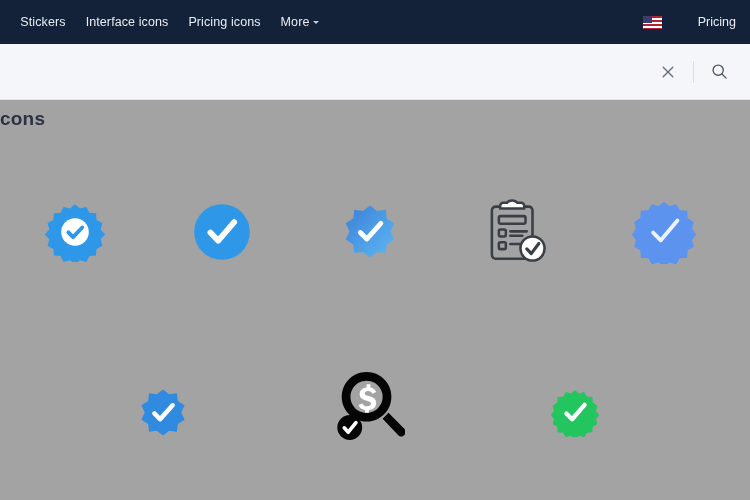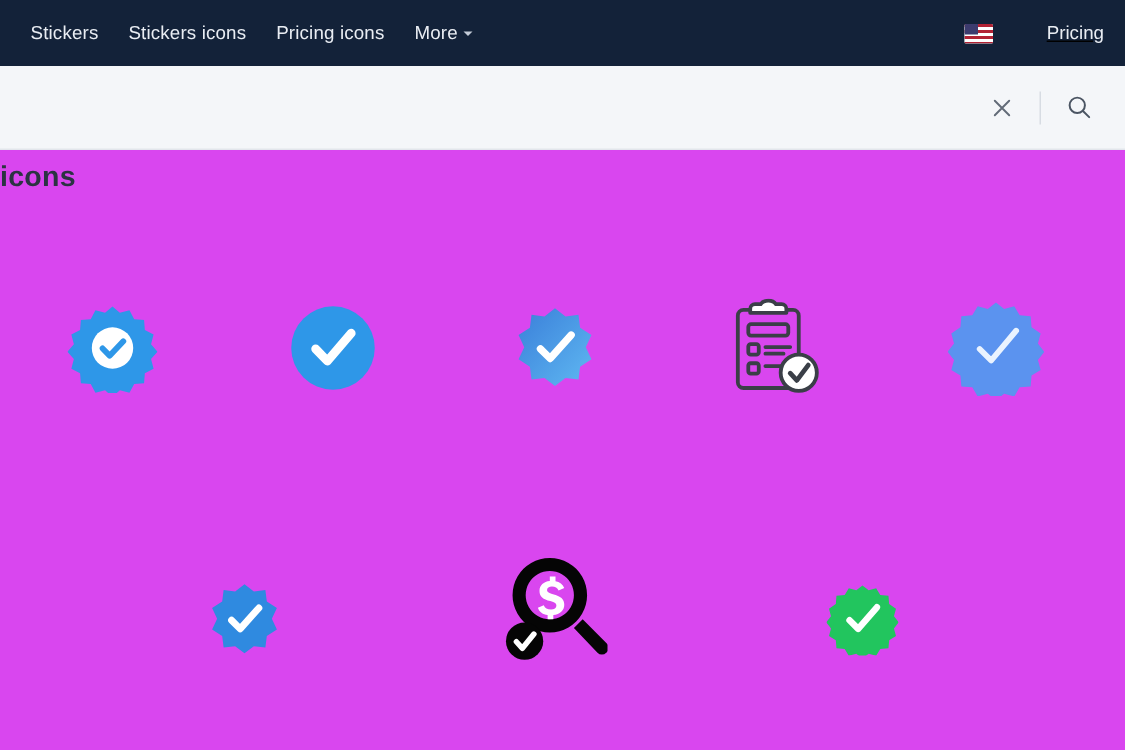--- a/index.html
+++ b/index.html
@@ -2,21 +2,21 @@
 <html><head>
 <meta charset="utf-8">
 <style>
   * { box-sizing: border-box; margin: 0; padding: 0; }
   html, body {
     width: 750px; height: 500px;
     background: #ffffff;
     font-family: "Liberation Sans", sans-serif;
     overflow: hidden;
   }
-  .page { position: relative; width: 750px; height: 500px; background: #d946ef; }
+  .page { position: relative; width: 750px; height: 500px; background: #a3a3a3; }
 
   
   .navbar {
     position: absolute; top: 0; left: 0;
     width: 750px; height: 44px;
     background: #132239;
     display: flex; align-items: center;
   }
   .nav-left { display: flex; align-items: center; height: 100%; padding-left: 0px; }
   .nav-link {
@@ -32,21 +32,21 @@
   .caret {
     display: inline-block;
     margin-left: 4px;
     width: 0; height: 0;
     border-left: 3px solid transparent;
     border-right: 3px solid transparent;
     border-top: 3.5px solid #c3cbd8;
   }
   .nav-right {
     position: absolute; right: 0; top: 0; height: 100%;
-    display: flex; align-items: center; padding-right: 14px; text-decoration: underline;
+    display: flex; align-items: center; padding-right: 14px;
   }
   .flag {
     width: 19px; height: 13px;
     margin-right: 36px;
     border-radius: 1px;
     overflow: hidden;
     position: relative;
     background: #ffffff;
     cursor: pointer;
     flex: none;
@@ -126,21 +126,21 @@
 
   <div class="navbar">
     <div class="nav-left">
       <div class="nav-link cut">
         <span>s</span>
       </div>
       <div class="nav-link">
         <span>Stickers</span>
       </div>
       <div class="nav-link">
-        <span>Stickers icons</span>
+        <span>Interface icons</span>
       </div>
       <div class="nav-link">
         <span>Pricing icons</span>
       </div>
       <div class="nav-link">
         <span>More</span>
         <span class="caret"></span>
       </div>
     </div>
 
@@ -166,21 +166,21 @@
       <div class="divider-v"></div>
       <div class="search-btn">
         <svg width="17" height="17" viewBox="0 0 18 18" aria-hidden="true">
           <circle cx="7.6" cy="7.6" r="5.4" stroke="currentColor" stroke-width="1.4" fill="none"></circle>
           <path d="M11.6 11.6 L16 16" stroke="currentColor" stroke-width="1.4" stroke-linecap="round"></path>
         </svg>
       </div>
     </div>
   </div>
 
-  <div class="heading">icons</div>
+  <div class="heading">cons</div>
 
   <div class="grid">
 
     <div class="row">
 
       <div class="cell" style="left:20px; top:27px;">
         <svg width="60" height="60" viewBox="0 0 100 100">
           <path d="M50 2 L58.5 9.4 L69.5 6.5 L74.9 16.6 L86.2 17.6 L87.1 28.9 L97.1 34.3
                    L94.2 45.3 L101.6 53.8 L94.2 62.3 L97.1 73.3 L87.1 78.7 L86.2 90
                    L74.9 91 L69.5 101 L58.5 98.1 L50 105.5 L41.5 98.1 L30.5 101 L25.1 91

